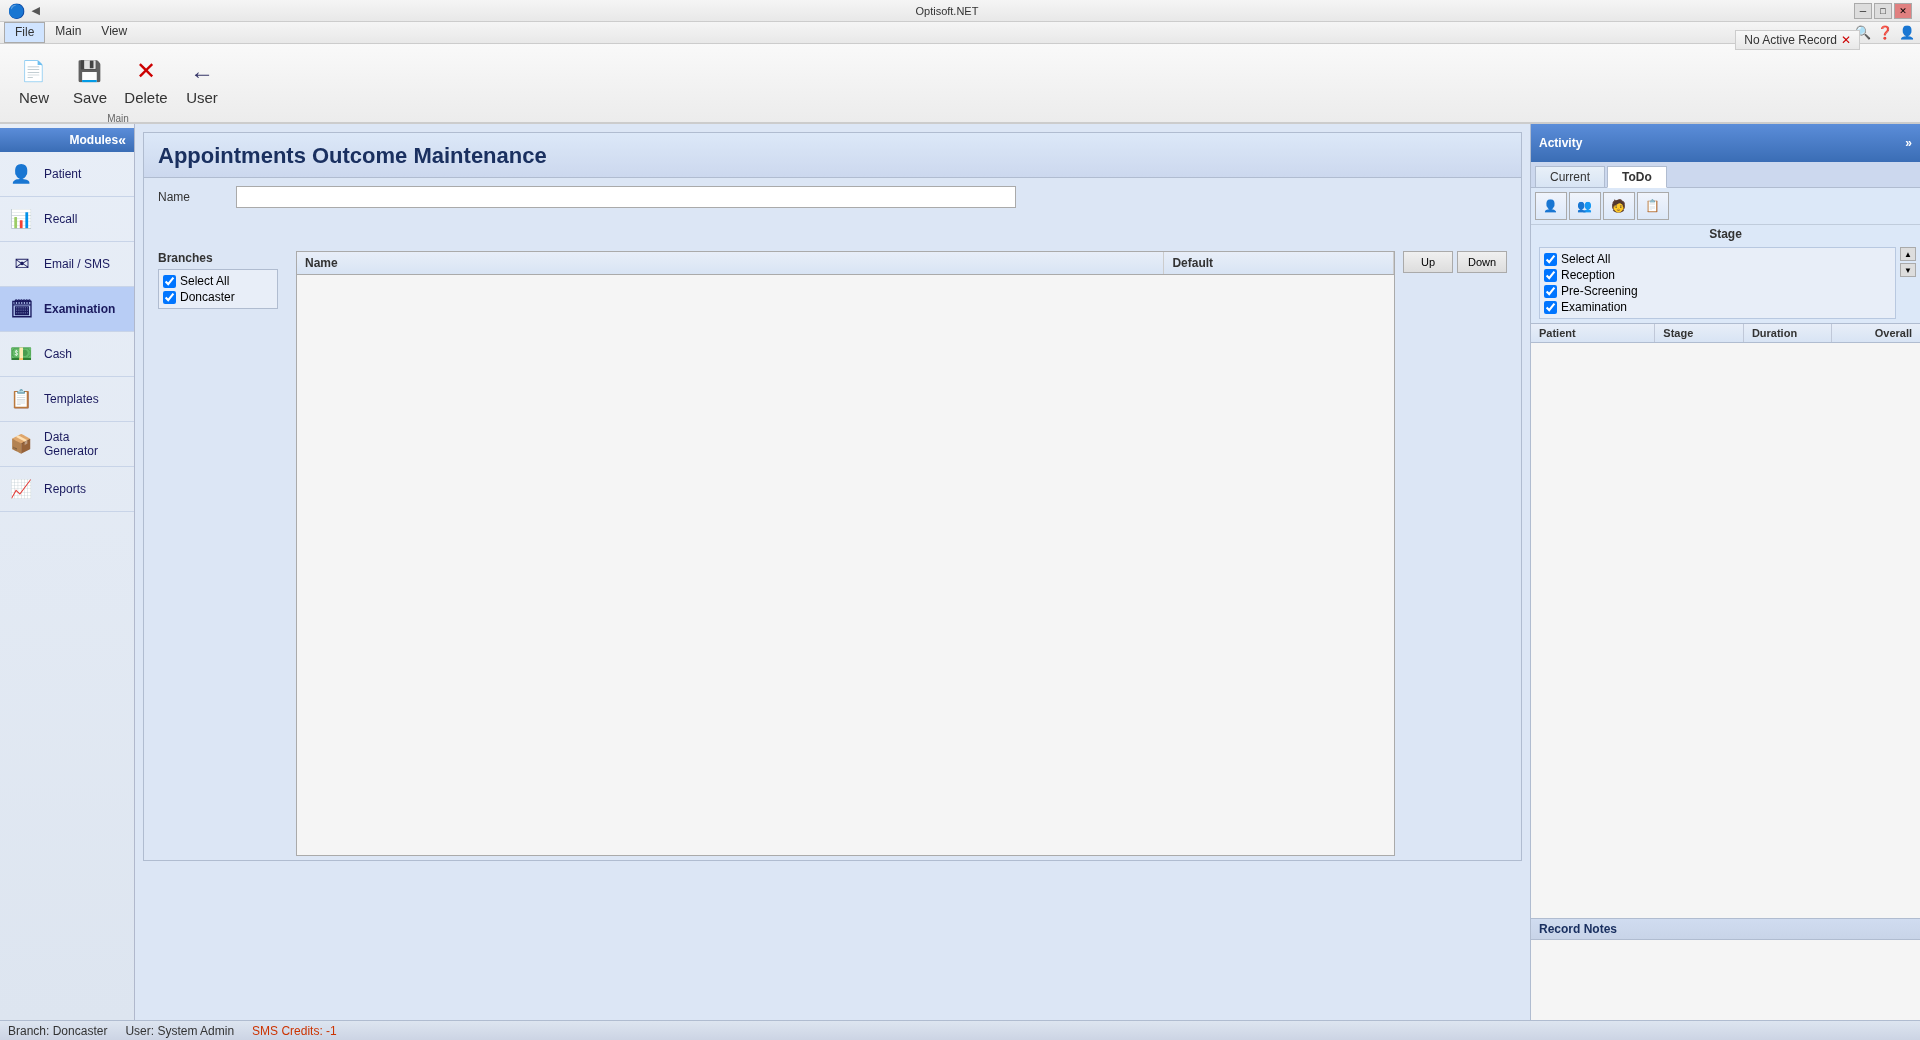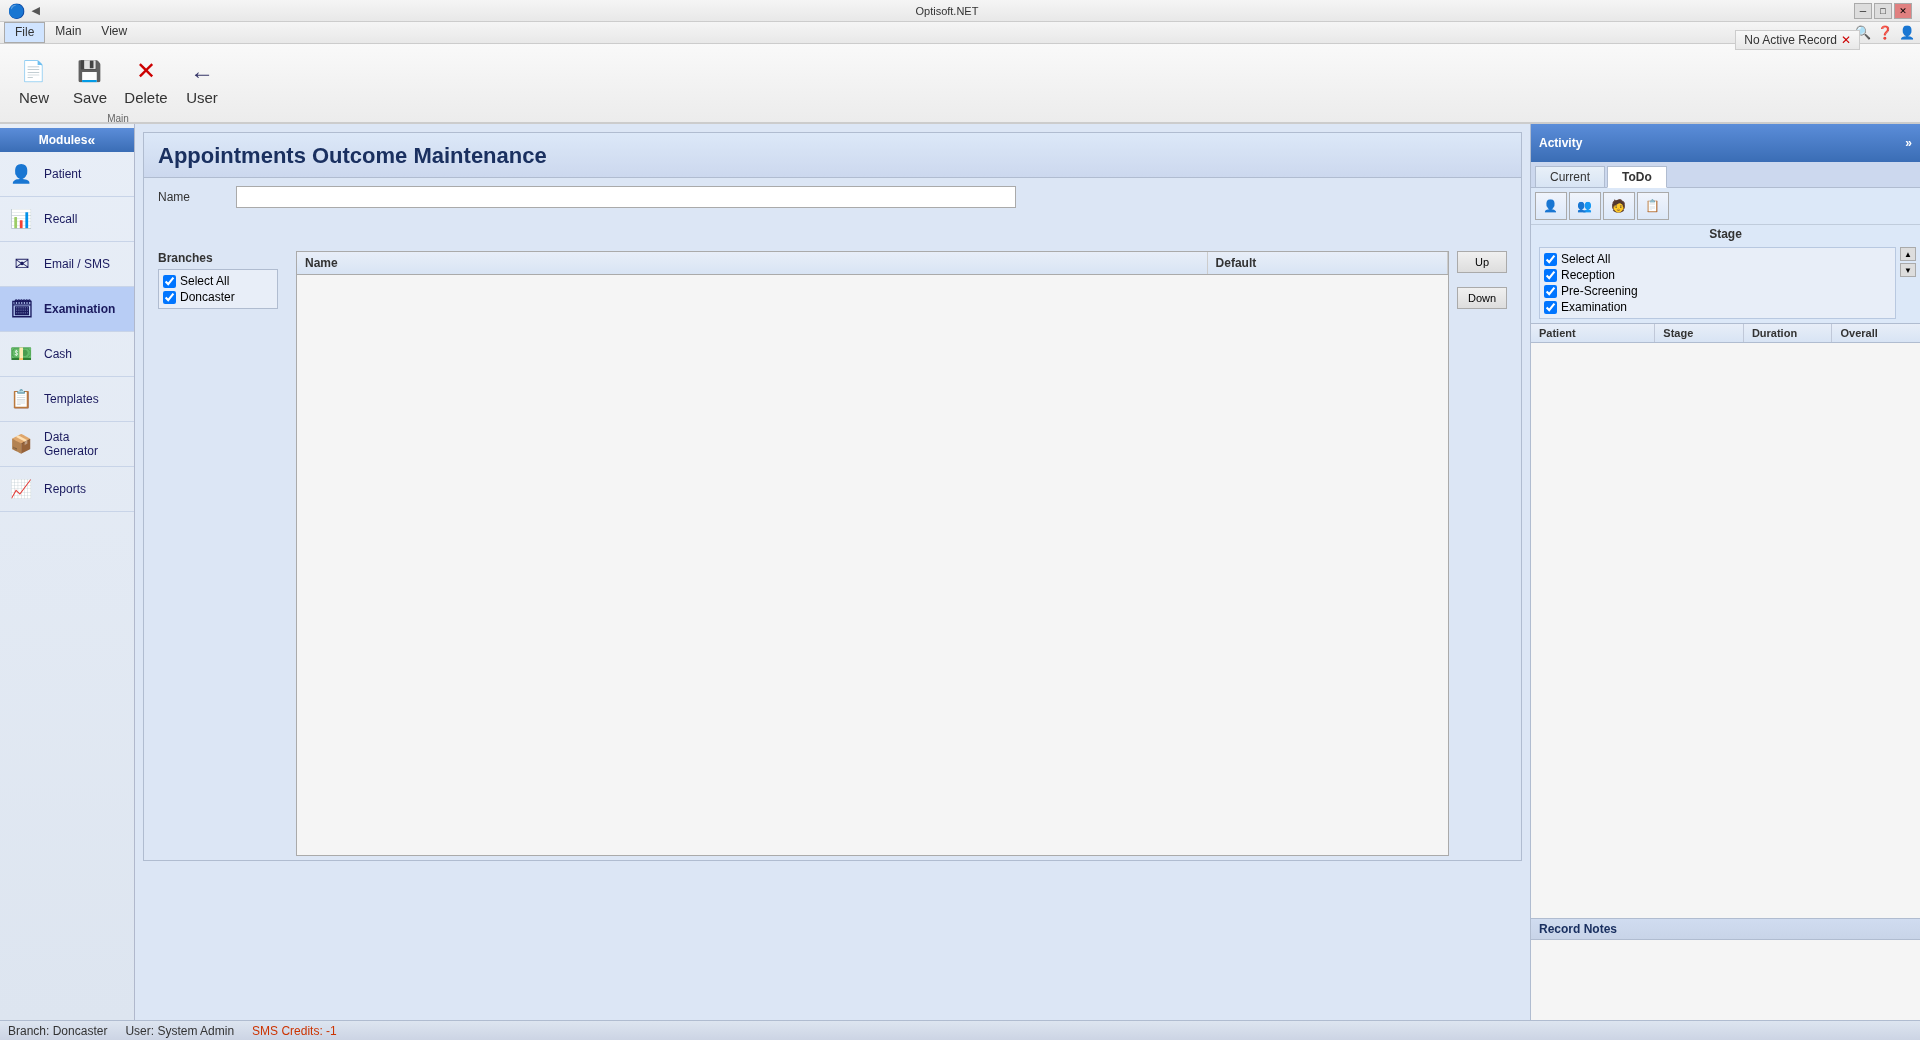--- a/index.html
+++ b/index.html
@@ -65,21 +65,21 @@
 
     
     .sidebar {
       width: 135px;
       background: linear-gradient(to bottom, #e8eef7, #dde5f0);
       border-right: 1px solid #b0b8cc;
       padding: 4px 0;
       overflow-y: auto;
     }
     .sidebar-header {
-      display: flex; align-items: center; justify-content: center;
+      display: flex; align-items: center; justify-content: flex-end;
       padding: 4px 8px 4px 8px;
       background: linear-gradient(to bottom, #5b8dd9, #3a6db5);
       color: white; font-weight: bold; font-size: 13px;
     }
     .sidebar-toggle { cursor: pointer; color: white; font-size: 14px; }
     .sidebar-item {
       display: flex; align-items: center; gap: 8px;
       padding: 8px 8px; cursor: pointer; color: #1a1a5e;
       border-bottom: 1px solid #c8d4e8;
     }
@@ -131,21 +131,21 @@
     .outcomes-header {
       display: flex;
       background: linear-gradient(to bottom, #e8eef8, #d8e4f4);
       border-bottom: 1px solid #aaa;
     }
     .outcomes-header-col {
       padding: 4px 8px; font-size: 12px; font-weight: bold; color: #333;
       border-right: 1px solid #ccc;
     }
     .outcomes-body { background: #f5f5f5; min-height: 500px; }
-    .up-down-btns { display: flex; flex-direction: column; gap: 14px; padding-left: 4px; }
+    .up-down-btns { display: flex; flex-direction: row; gap: 4px; padding-left: 4px; }
     .ud-btn {
       width: 50px; height: 22px; background: linear-gradient(to bottom, #f0f0f0, #ddd);
       border: 1px solid #aaa; cursor: pointer; font-size: 11px; text-align: center;
       display: flex; align-items: center; justify-content: center;
     }
 
     
     .activity-panel {
       width: 390px;
       background: #dce8f8;
@@ -435,21 +435,21 @@
       <div style="display:flex;flex-direction:column;justify-content:flex-start;padding:4px 0;">
         <button style="width:16px;height:14px;font-size:8px;border:1px solid #aaa;background:#ddd;cursor:pointer;">▲</button>
         <button style="width:16px;height:14px;font-size:8px;border:1px solid #aaa;background:#ddd;cursor:pointer;margin-top:2px;">▼</button>
       </div>
     </div>
 
     <div class="activity-table-header">
       <div class="activity-table-col" style="flex:1.5;">Patient</div>
       <div class="activity-table-col">Stage</div>
       <div class="activity-table-col">Duration</div>
-      <div class="activity-table-col" style="border-right:none;">Overall</div>
+      <div class="activity-table-col" style="border-right:none;text-align:right;">Overall</div>
     </div>
 
     <div class="activity-table-body" style="flex:1;background:#f5f5f5;min-height:280px;"></div>
 
     <div class="record-notes-section">
       <div class="record-notes-label">Record Notes</div>
       <div class="record-notes-body"></div>
     </div>
   </div>
 

